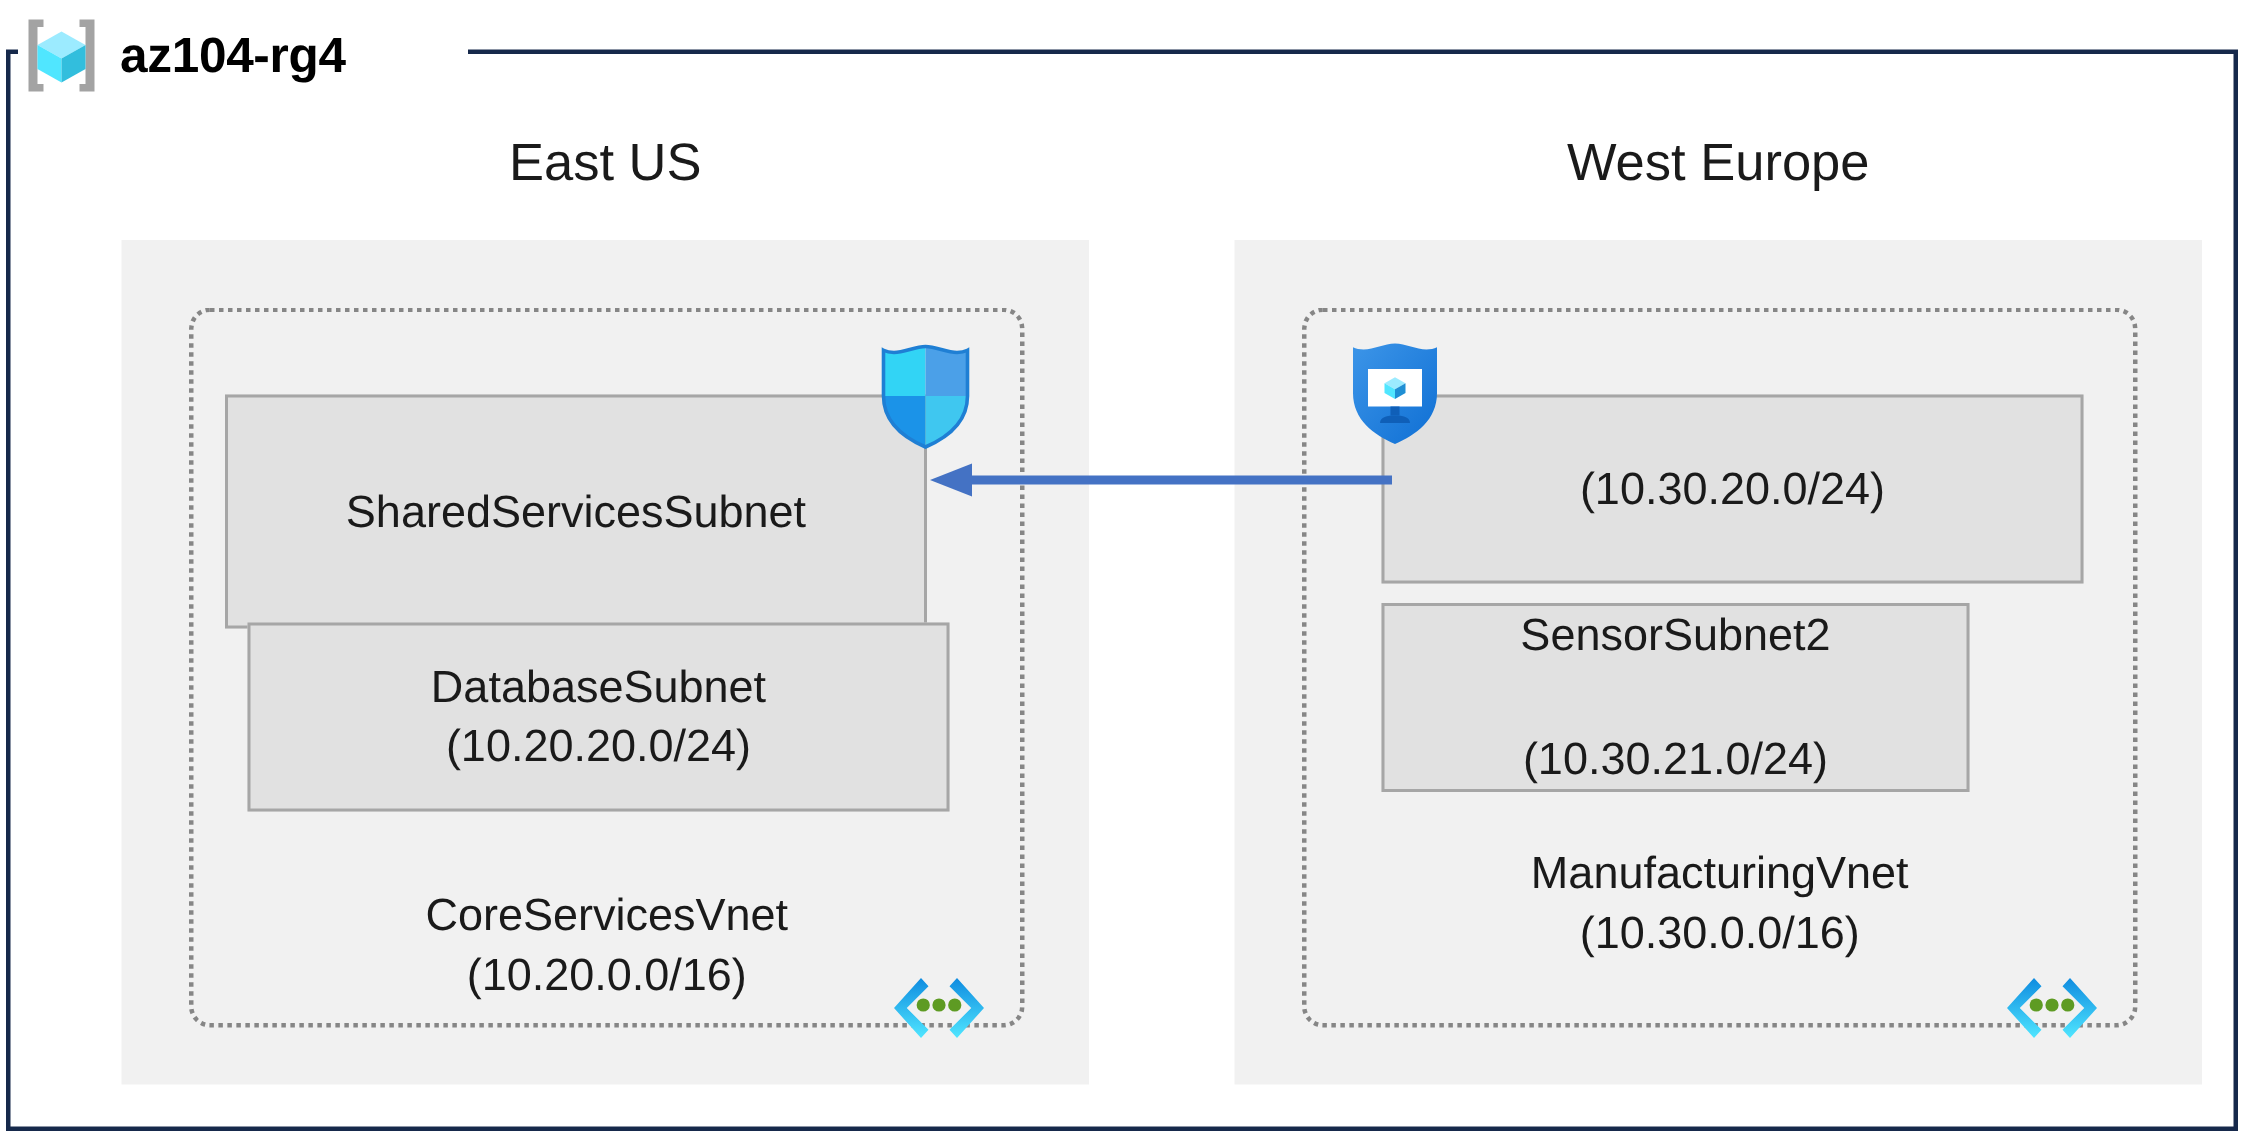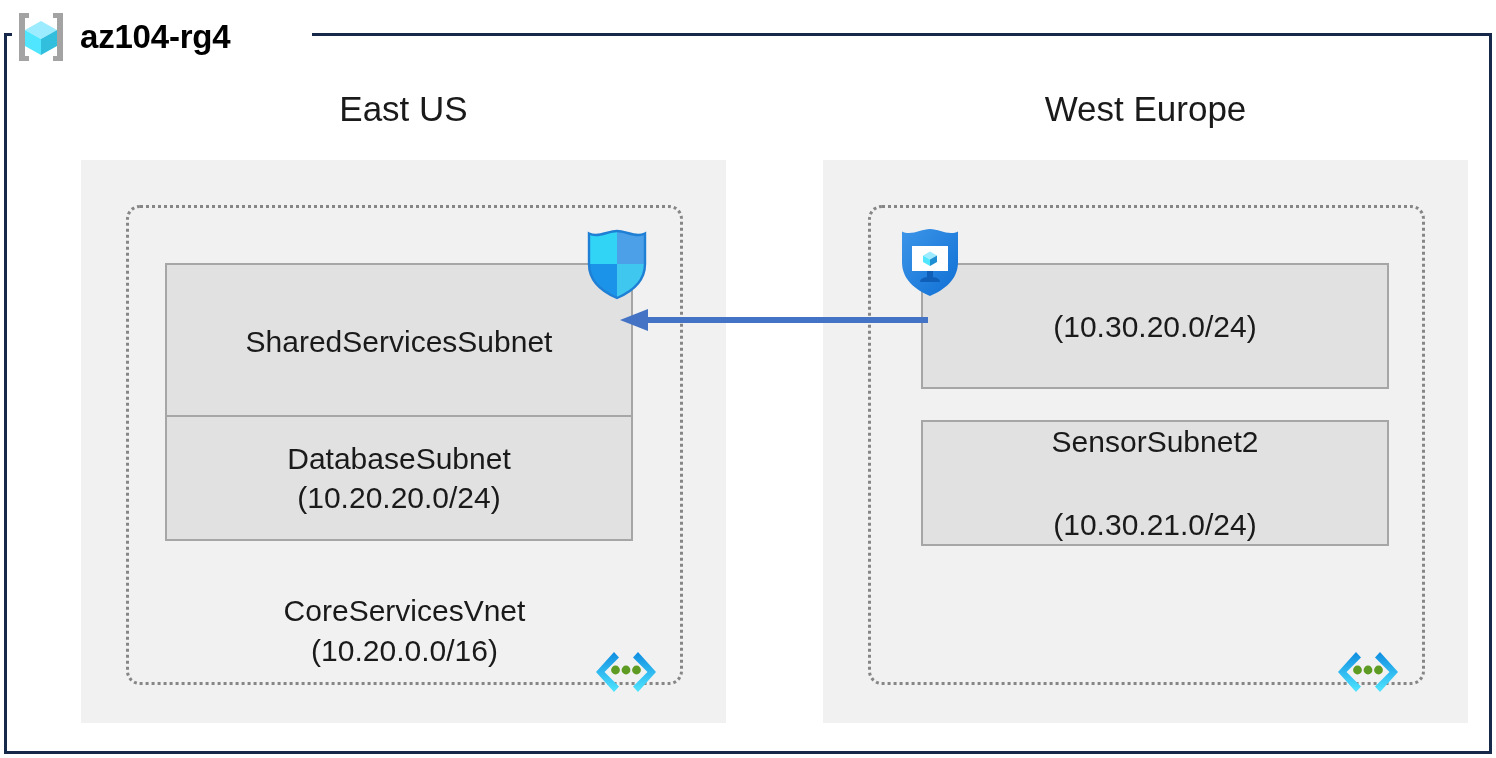--- a/index.html
+++ b/index.html
@@ -145,21 +145,21 @@
   </span>
   <span id="rg-title-text">az104-rg4</span>
 </div>
 
 <div class="region" id="region-east" style="left:81px; width:645px;">
   <div class="region-label">East US</div>
   <div class="region-box" style="left:0; width:645px;"></div>
 
   <div class="vnet" style="left:45px; top:205px; width:557px; height:480px;">
 
-    <div class="subnet" style="left:36px; top:55px; width:468px; height:156px;gap:13px;">
+    <div class="subnet" style="left:21px; top:55px; width:468px; height:156px;gap:13px;">
       <span>SharedServicesSubnet</span>
     </div>
 
     <span class="badge-icon" style="left:455px; top:20px;">
       <svg viewBox="0 0 66 72" xmlns="http://www.w3.org/2000/svg">
         <defs>
           <clipPath id="nsgShieldClip">
             <path d="M33 3 C26 3 19 7 12 7 C9.5 7 7 6.5 5 5.5 L5 36 C5 54 19 64 33 70 C47 64 61 54 61 36 L61 5.5 C59 6.5 56.5 7 54 7 C47 7 40 3 33 3 Z"></path>
           </clipPath>
         </defs>
@@ -232,25 +232,29 @@
 
         <path d="M33 25.5 L40 29.5 L33 33.5 L26 29.5 Z" fill="#9cebff"></path>
         <path d="M26 29.5 L33 33.5 L33 40 L26 36 Z" fill="#50e6ff"></path>
         <path d="M40 29.5 L40 36 L33 40 L33 33.5 Z" fill="#1f8fd4"></path>
 
         <rect x="30" y="45" width="6" height="6" fill="#0f5fb8"></rect>
         <path d="M23 56 C23 52 28 51 33 51 C38 51 43 52 43 56 Z" fill="#0f5fb8"></path>
       </svg>
     </span>
 
-    <div class="subnet" style="left:50px; top:212px; width:468px; height:126px;gap:44px;">
+    <div class="subnet" style="left:50px; top:194px; width:392px; height:126px;gap:44px;">
       <span>SensorSubnet2</span>
       <span>(10.30.21.0/24)</span>
     </div>
 
+    <div class="vnet-label" style="top:355px;">
+      <div>ManufacturingVnet</div>
+      <div>(10.30.0.0/16)</div>
+    </div>
 
     <span class="vnet-icon" style="left:466px; top:442px;">
       <svg viewBox="0 0 62 44" xmlns="http://www.w3.org/2000/svg">
         <defs>
           <linearGradient id="vnetGradL2" x1="0" y1="0" x2="0" y2="1">
             <stop offset="0" stop-color="#0f8ce0"></stop>
             <stop offset="1" stop-color="#50e6ff"></stop>
           </linearGradient>
           <linearGradient id="vnetGradR2" x1="0" y1="0" x2="0" y2="1">
             <stop offset="0" stop-color="#0f8ce0"></stop>

